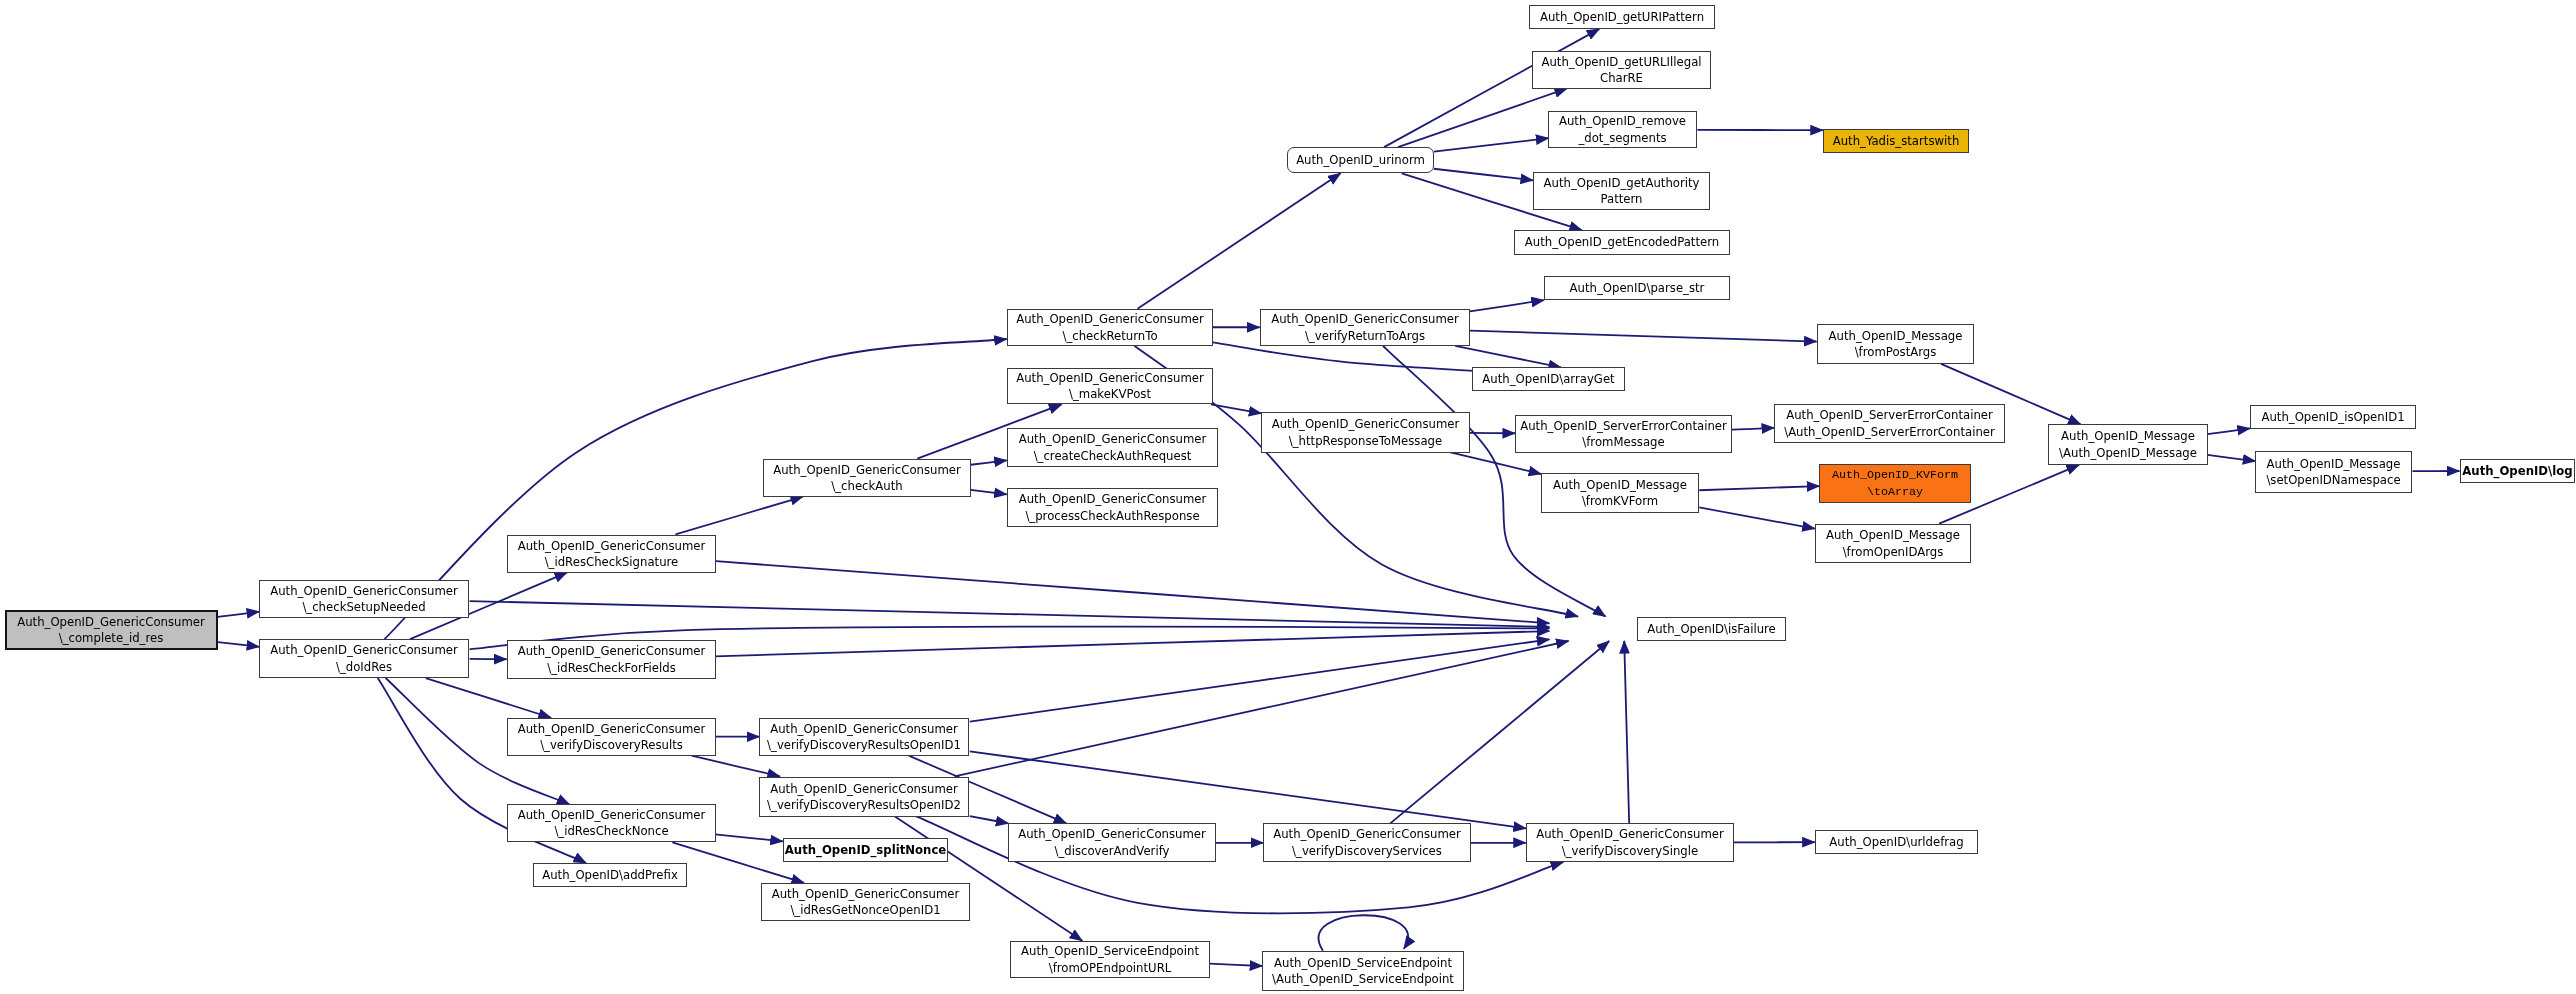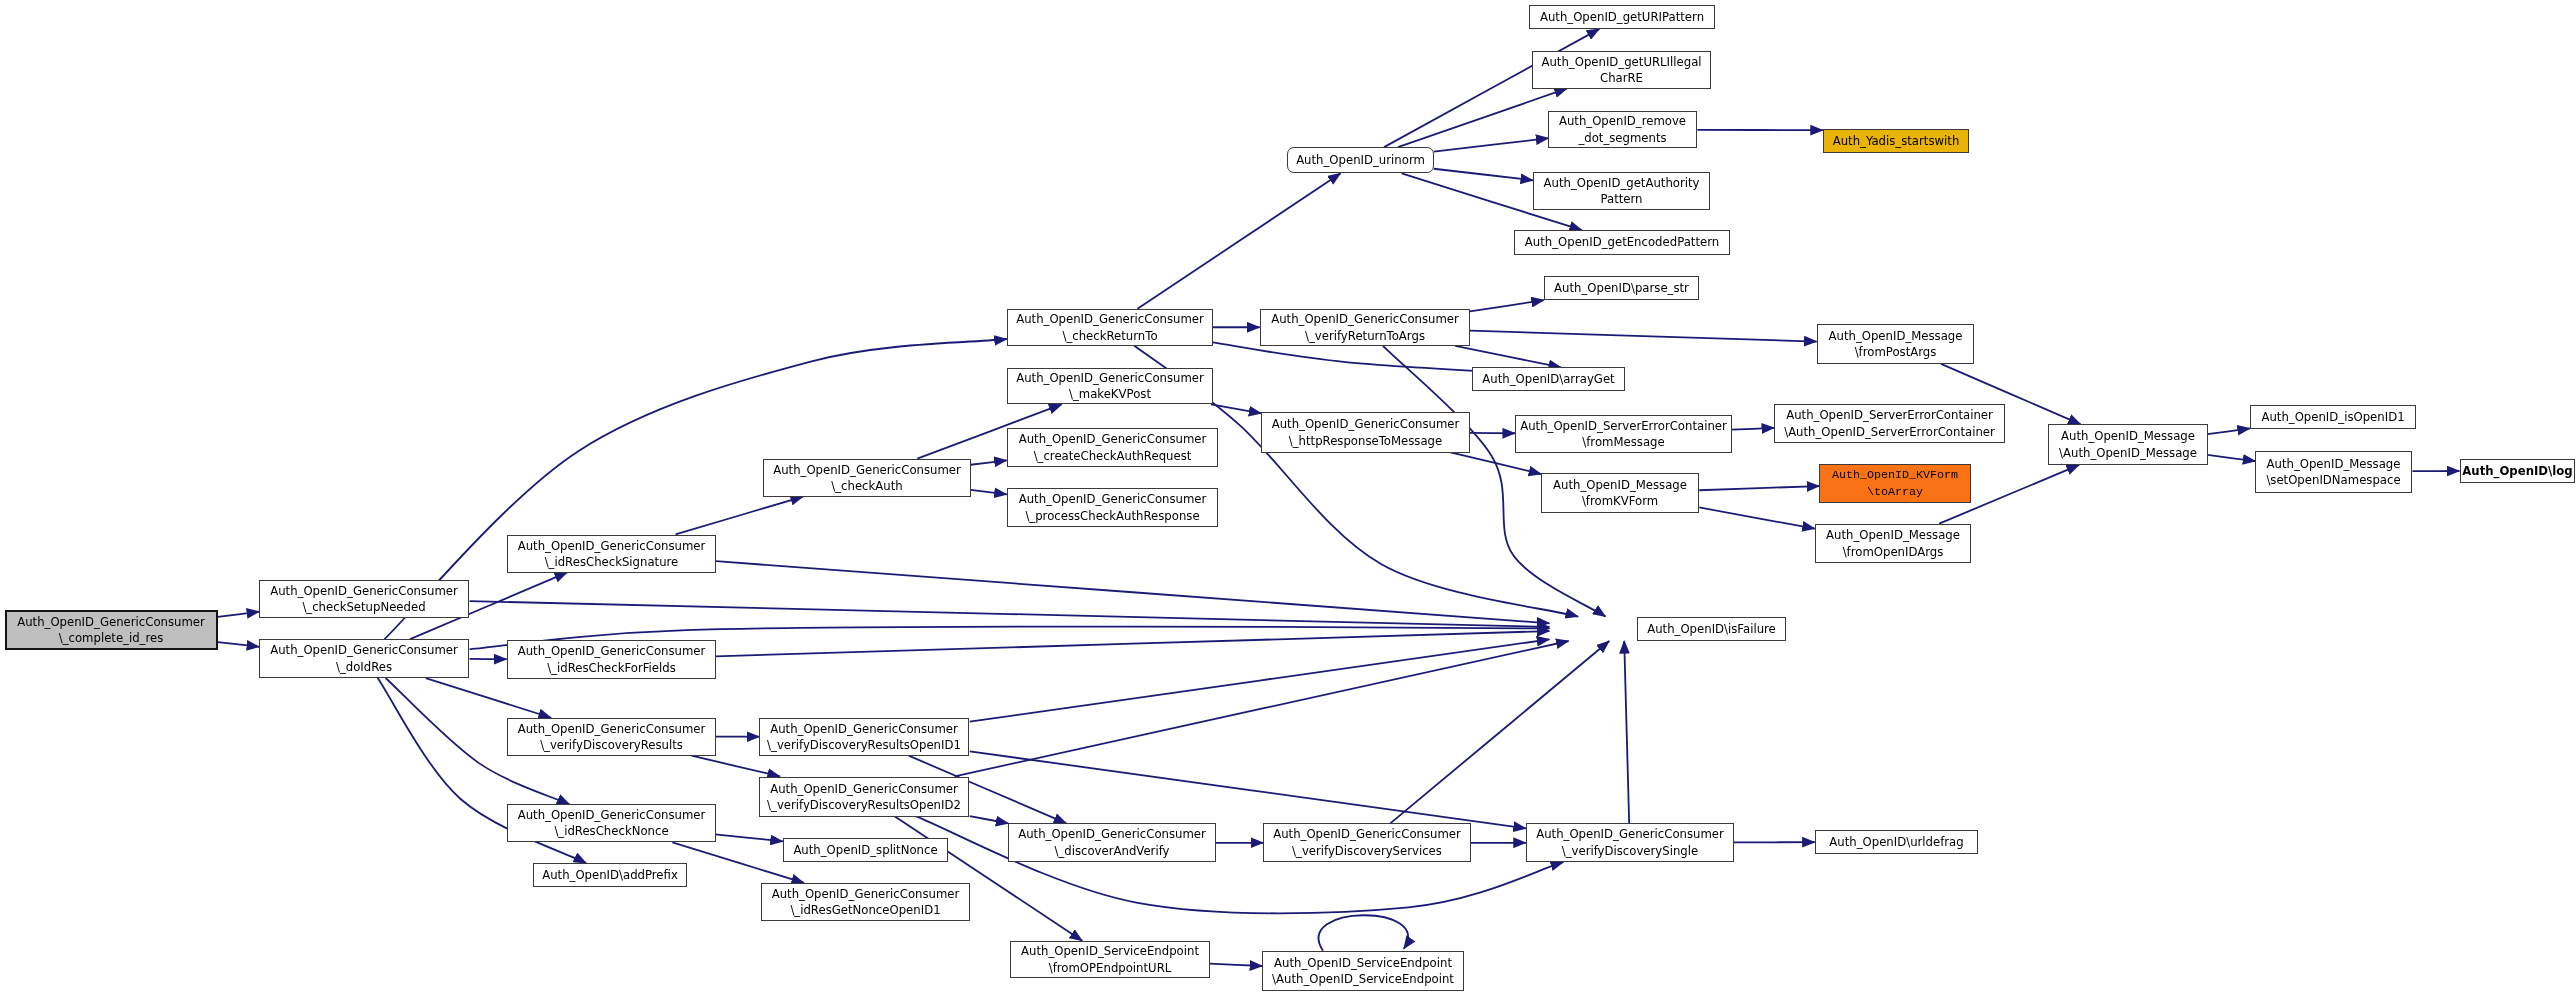--- a/index.html
+++ b/index.html
@@ -137,21 +137,21 @@
       <div class="ln">\_verifyDiscoveryResultsOpenID1</div>
     </div>
     <div class="node" style="left: 759px; top: 777px; width: 210px; height: 40px; color: rgb(0, 0, 0); background: rgb(255, 255, 255); border-color: rgb(58, 58, 58);">
       <div class="ln">Auth_OpenID_GenericConsumer</div>
       <div class="ln">\_verifyDiscoveryResultsOpenID2</div>
     </div>
     <div class="node" style="left: 507px; top: 804px; width: 209px; height: 38px; color: rgb(0, 0, 0); background: rgb(255, 255, 255); border-color: rgb(58, 58, 58);">
       <div class="ln">Auth_OpenID_GenericConsumer</div>
       <div class="ln">\_idResCheckNonce</div>
     </div>
-    <div class="node" style="left: 783px; top: 838px; width: 165px; height: 24.4px; color: rgb(0, 0, 0); background: rgb(255, 255, 255); border-color: rgb(58, 58, 58);">
+    <div class="node" style="left: 783px; top: 838px; width: 165px; height: 24.4px; color: rgb(0, 0, 0); background: rgb(255, 255, 255); border-color: rgb(58, 58, 58); font-weight: bold;">
       <div class="ln">Auth_OpenID_splitNonce</div>
     </div>
     <div class="node" style="left: 533px; top: 863px; width: 154px; height: 24.4px; color: rgb(0, 0, 0); background: rgb(255, 255, 255); border-color: rgb(58, 58, 58);">
       <div class="ln">Auth_OpenID\addPrefix</div>
     </div>
     <div class="node" style="left: 761px; top: 883px; width: 209px; height: 38px; color: rgb(0, 0, 0); background: rgb(255, 255, 255); border-color: rgb(58, 58, 58);">
       <div class="ln">Auth_OpenID_GenericConsumer</div>
       <div class="ln">\_idResGetNonceOpenID1</div>
     </div>
     <div class="node" style="left: 1008px; top: 823px; width: 208px; height: 39px; color: rgb(0, 0, 0); background: rgb(255, 255, 255); border-color: rgb(58, 58, 58);">
@@ -194,21 +194,21 @@
     <div class="node" style="left: 1823px; top: 129px; width: 146px; height: 24.4px; color: rgb(0, 0, 0); background: #eab308; border-color: rgb(58, 58, 58);">
       <div class="ln">Auth_Yadis_startswith</div>
     </div>
     <div class="node" style="left: 1533px; top: 172px; width: 177px; height: 38px; color: rgb(0, 0, 0); background: rgb(255, 255, 255); border-color: rgb(58, 58, 58);">
       <div class="ln">Auth_OpenID_getAuthority</div>
       <div class="ln">Pattern</div>
     </div>
     <div class="node" style="left: 1514px; top: 230px; width: 216px; height: 25px; color: rgb(0, 0, 0); background: rgb(255, 255, 255); border-color: rgb(58, 58, 58);">
       <div class="ln">Auth_OpenID_getEncodedPattern</div>
     </div>
-    <div class="node" style="left: 1544px; top: 276px; width: 155px; height: 24.4px; color: rgb(0, 0, 0); background: rgb(255, 255, 255); border-color: rgb(58, 58, 58);">
+    <div class="node" style="left: 1544px; top: 276px; width: 186px; height: 24.4px; color: rgb(0, 0, 0); background: rgb(255, 255, 255); border-color: rgb(58, 58, 58);">
       <div class="ln">Auth_OpenID\parse_str</div>
     </div>
     <div class="node" style="left: 1472px; top: 367px; width: 153px; height: 24.4px; color: rgb(0, 0, 0); background: rgb(255, 255, 255); border-color: rgb(58, 58, 58);">
       <div class="ln">Auth_OpenID\arrayGet</div>
     </div>
     <div class="node" style="left: 1637px; top: 617px; width: 149px; height: 24.4px; color: rgb(0, 0, 0); background: rgb(255, 255, 255); border-color: rgb(58, 58, 58);">
       <div class="ln">Auth_OpenID\isFailure</div>
     </div>
     <div class="node" style="left: 1261px; top: 412px; width: 209px; height: 41px; color: rgb(0, 0, 0); background: rgb(255, 255, 255); border-color: rgb(58, 58, 58);">
       <div class="ln">Auth_OpenID_GenericConsumer</div>

